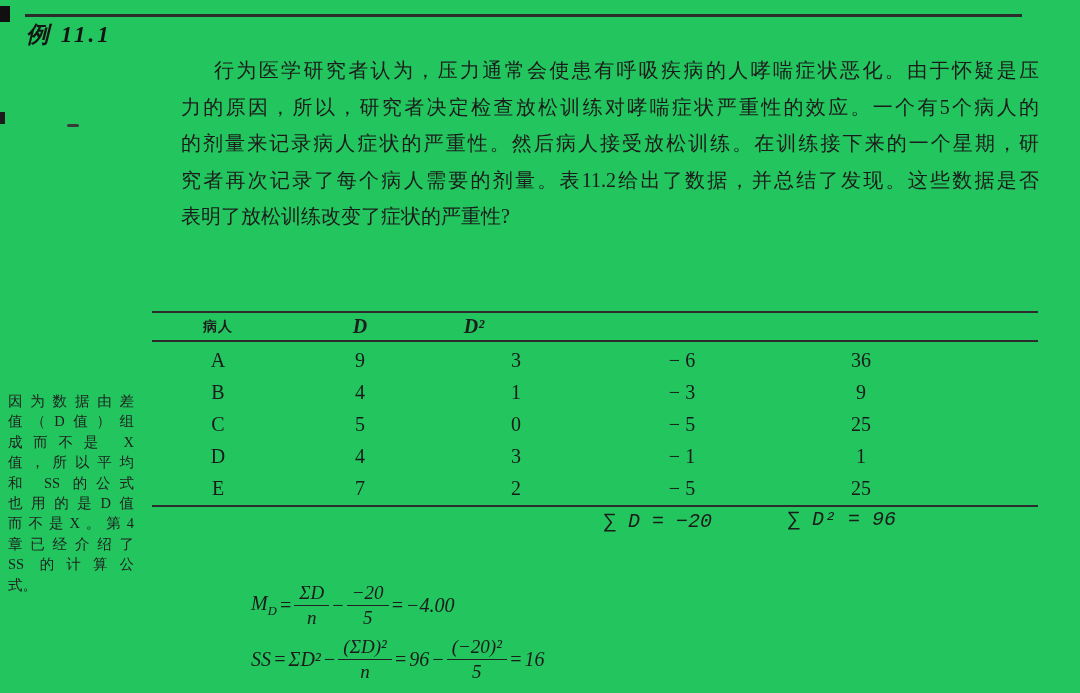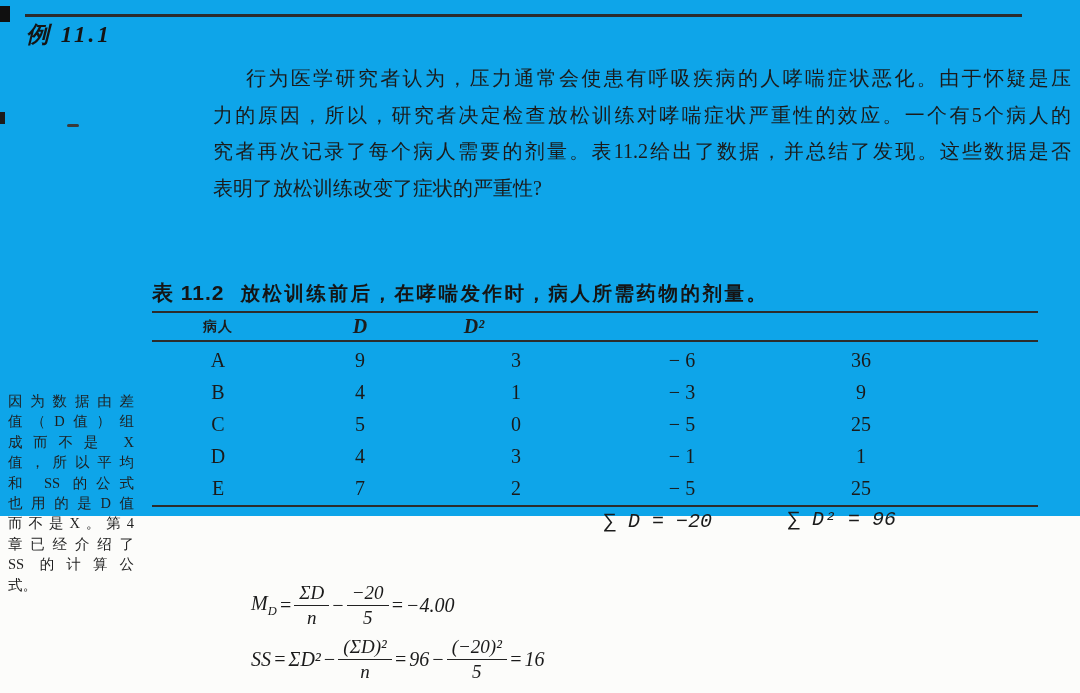--- a/index.html
+++ b/index.html
@@ -1,32 +1,32 @@
 <!DOCTYPE html>
 <html lang="zh"><head>
 <meta charset="utf-8">
 <style>
   * { margin:0; padding:0; box-sizing:border-box; }
   html,body { width:1080px; height:693px; }
   body { background:#fcfcfa; overflow:hidden; }
-  .page { position:relative; width:1080px; height:516px; background:#0ea5e9; color:#1d1d1d; }
+  .page { position:relative; width:1080px; height:693px; background:#22c55e; color:#1d1d1d; }
 
   
   .top-rule { position:absolute; left:25px; top:14px; width:997px; height:2.5px; background:#2c2c2c; }
   .artifact-a { position:absolute; left:0; top:6px; width:10px; height:16px; background:#101010; }
   .artifact-b { position:absolute; left:0; top:112px; width:5px; height:12px; background:#1c1c1c; }
   .artifact-dash { position:absolute; left:67px; top:124px; width:12px; height:3px; background:#3a3a3a; border-radius:2px; }
 
   .example-label { position:absolute; left:26px; top:19px;
     font-family:"Liberation Serif",serif; font-style:italic; font-weight:bold;
     font-size:23px; letter-spacing:3px; color:#141414; }
 
   
-  .paragraph { position:absolute; left:181px; top:60px; width:858px;
-    font-family:"Liberation Serif",serif; font-size:20px; line-height:36.6px; color:#1b1b1b;margin-left:32px; }
+  .paragraph { position:absolute; left:181px; top:52px; width:858px;
+    font-family:"Liberation Serif",serif; font-size:20px; line-height:36.6px; color:#1b1b1b; }
   .para-line { text-align:justify; text-align-last:justify; }
   .para-line.indent { padding-left:33px; }
   .para-line.last { text-align-last:left; }
 
   
   .margin-note { position:absolute; left:8px; top:391px; width:126px;
     font-family:"Liberation Serif",serif; font-size:14.5px; line-height:20.4px; color:#1f1f1f; }
   .note-line { text-align:justify; text-align-last:justify; }
   .note-line.last { text-align-last:left; }
 
@@ -69,41 +69,38 @@
   <div class="top-rule"></div>
   <div class="artifact-a"></div>
   <div class="artifact-b"></div>
   <div class="artifact-dash"></div>
 
   <div class="example-label">例 11.1</div>
 
   <div class="paragraph">
     <div class="para-line indent">行为医学研究者认为，压力通常会使患有呼吸疾病的人哮喘症状恶化。由于怀疑是压</div>
     <div class="para-line">力的原因，所以，研究者决定检查放松训练对哮喘症状严重性的效应。一个有5个病人的</div>
+    <div class="para-line">的剂量来记录病人症状的严重性。然后病人接受放松训练。在训练接下来的一个星期，研</div>
     <div class="para-line">究者再次记录了每个病人需要的剂量。表11.2给出了数据，并总结了发现。这些数据是否</div>
     <div class="para-line last">表明了放松训练改变了症状的严重性?</div>
   </div>
 
   <div class="margin-note">
     <div class="note-line">因为数据由差</div>
     <div class="note-line">值（D值）组</div>
     <div class="note-line">成而不是 X</div>
     <div class="note-line">值，所以平均</div>
     <div class="note-line">和 SS 的公式</div>
     <div class="note-line">也用的是D值</div>
     <div class="note-line">而不是X。第4</div>
     <div class="note-line">章已经介绍了</div>
     <div class="note-line">SS 的计算公</div>
     <div class="note-line last">式。</div>
   </div>
 
-  <div class="caption">
-    <span class="cap-label">表 11.2</span>
-    <span class="cap-text">放松训练前后，在哮喘发作时，病人所需药物的剂量。</span>
-  </div>
 
   <div class="asthma-table">
     <div class="t-head">
       <div class="cell">病人</div>
       <div class="cell math">D</div>
       <div class="cell math col5">D²</div>
     </div>
     <div class="t-body">
       <div class="cell">A</div>
       <div class="cell">9</div>

